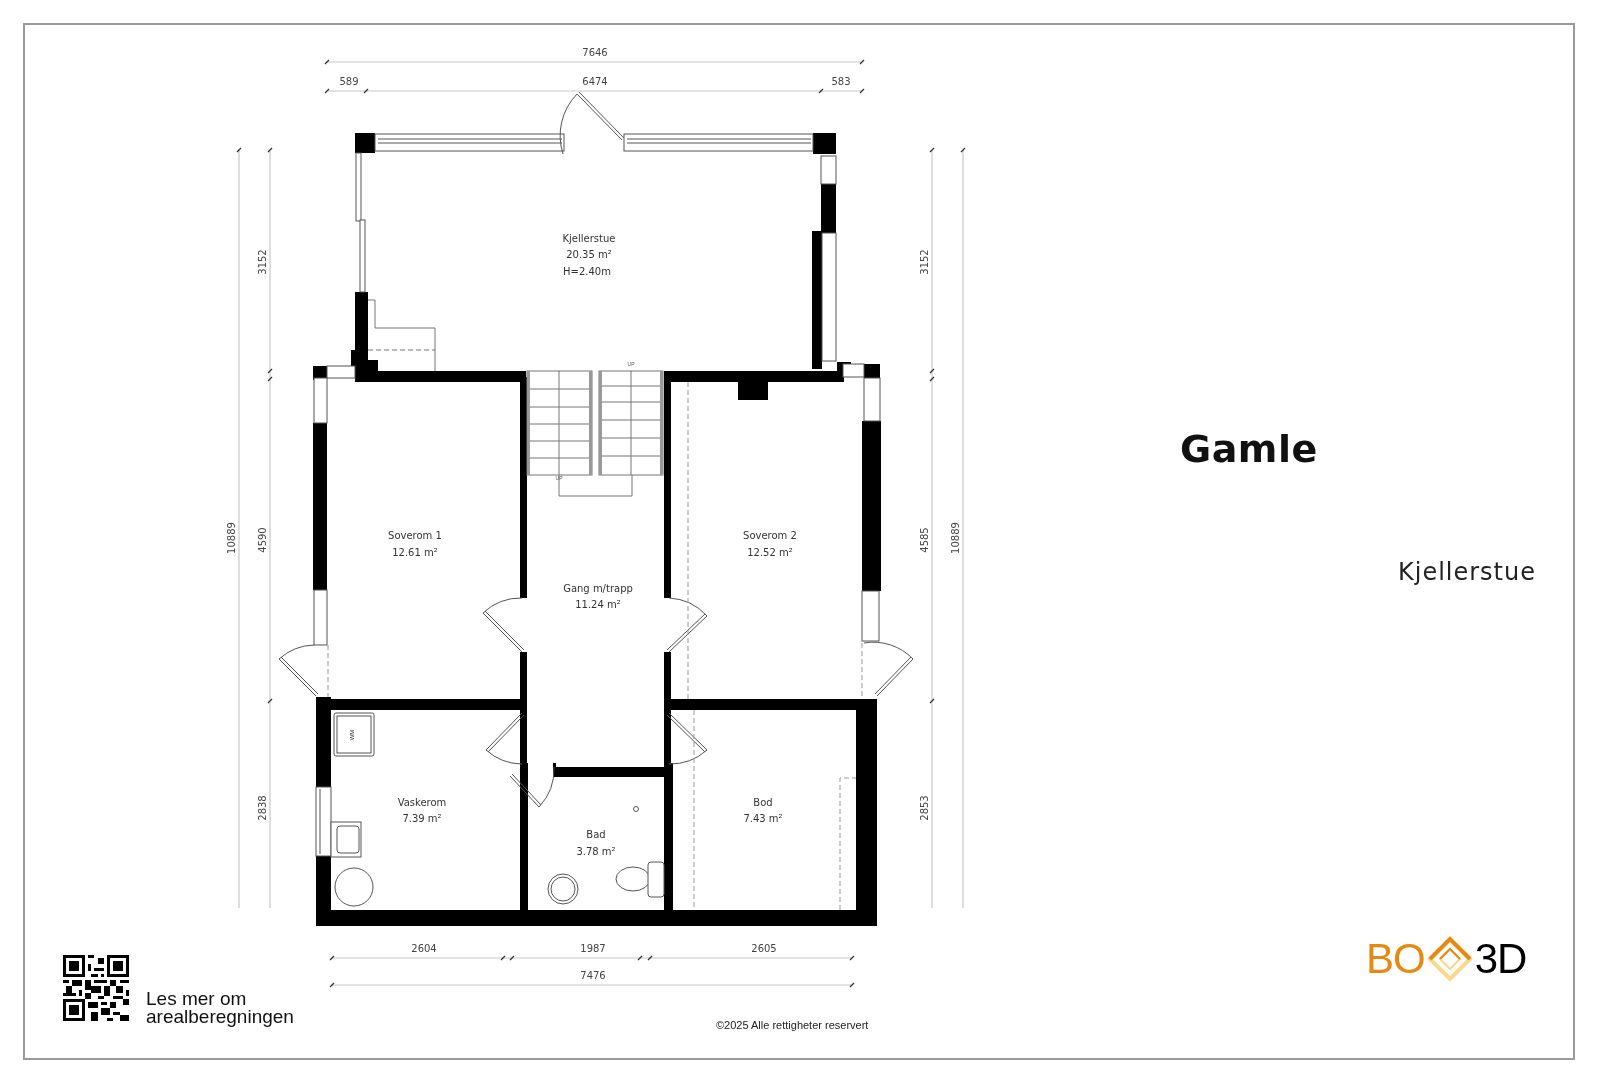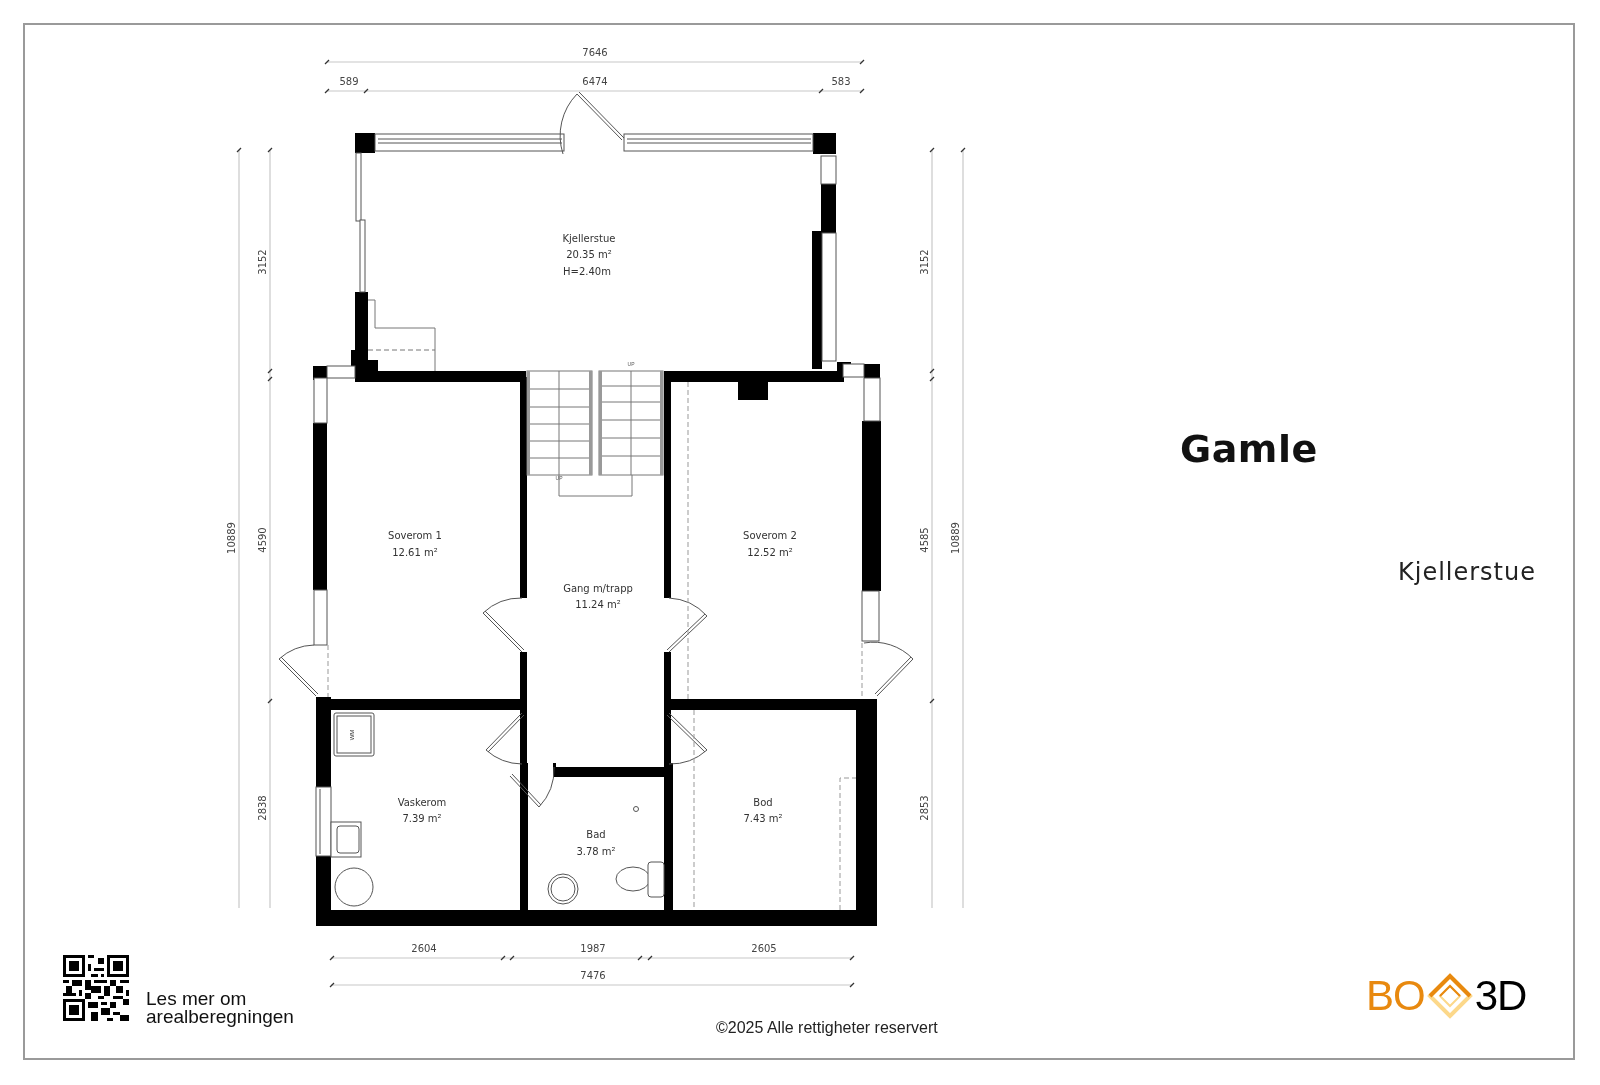--- a/index.html
+++ b/index.html
@@ -5,22 +5,22 @@
   html, body { margin:0; padding:0; background:#fff; }
   body { width:1600px; height:1085px; position:relative; overflow:hidden; font-family:"Liberation Sans", sans-serif; }
   .frame { position:absolute; left:23px; top:23px; width:1552px; height:1037px; border:2px solid #9a9a9a; box-sizing:border-box; }
   svg.plan { position:absolute; left:0; top:0; }
   .dim { font-family:"DejaVu Sans", sans-serif; font-size:10px; fill:#444; }
   .room { font-family:"DejaVu Sans", sans-serif; font-size:10px; fill:#333; text-anchor:middle; }
   .title { position:absolute; left:1180px; top:423px; font-family:"DejaVu Sans", sans-serif; font-size:38px; line-height:52px; color:#111; font-weight:700; letter-spacing:0.5px; }
   .subtitle { position:absolute; right:64px; top:558px; font-family:"DejaVu Sans", sans-serif; font-size:24px; color:#222; letter-spacing:1px; }
   .qr { position:absolute; left:63px; top:955px; width:66px; height:66px; }
   .qr-text { position:absolute; left:146px; top:990px; font-size:19px; line-height:18px; color:#111; }
-  .copyright { position:absolute; left:716px; top:1019px; font-size:16px; color:#222; }
-  .logo { position:absolute; left:1366px; top:975px; height:42px; display:flex; align-items:center; }
+  .copyright { position:absolute; left:716px; top:1019px; font-size:11px; color:#222; }
+  .logo { position:absolute; left:1366px; top:938px; height:42px; display:flex; align-items:center; }
   .logo .bo { font-size:42px; color:#e8890f; letter-spacing:-1px; font-family:"Liberation Sans", sans-serif; line-height:42px; }
   .logo .td { font-size:42px; color:#000000; letter-spacing:-1px; font-family:"Liberation Sans", sans-serif; line-height:42px; }
 </style>
 </head>
 <body>
 
 <div class="frame"></div>
 
 <svg class="plan" width="1600" height="1085" viewBox="0 0 1600 1085">
 

